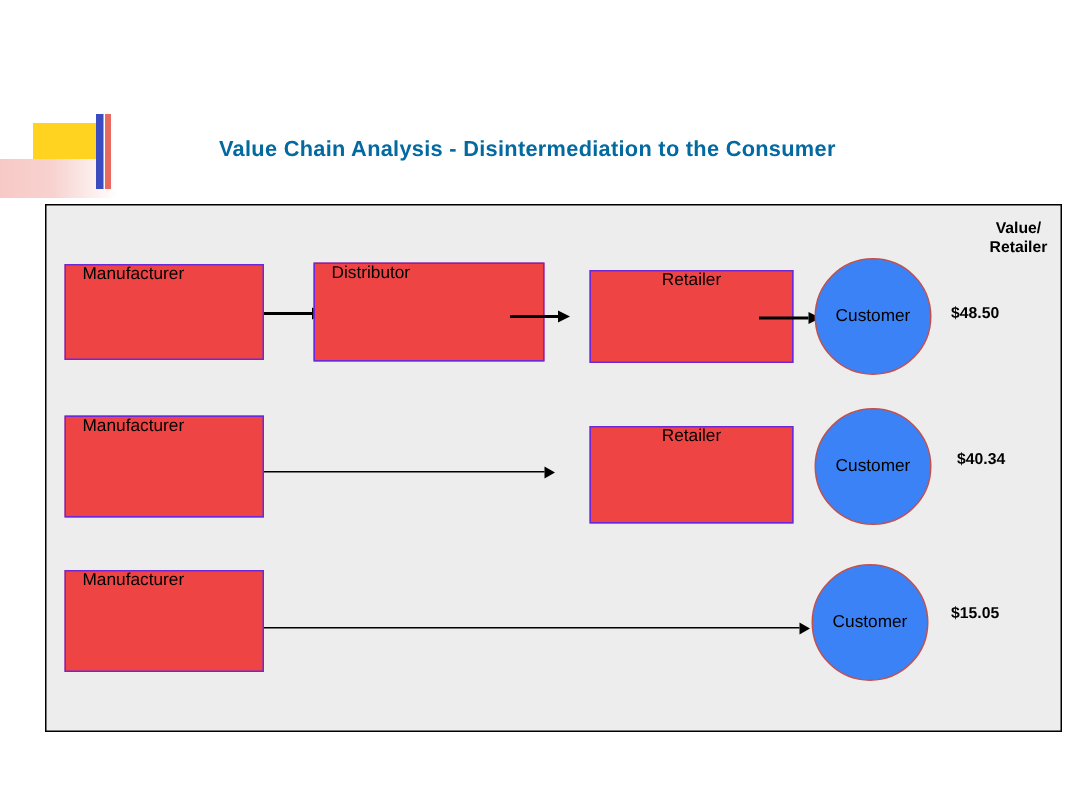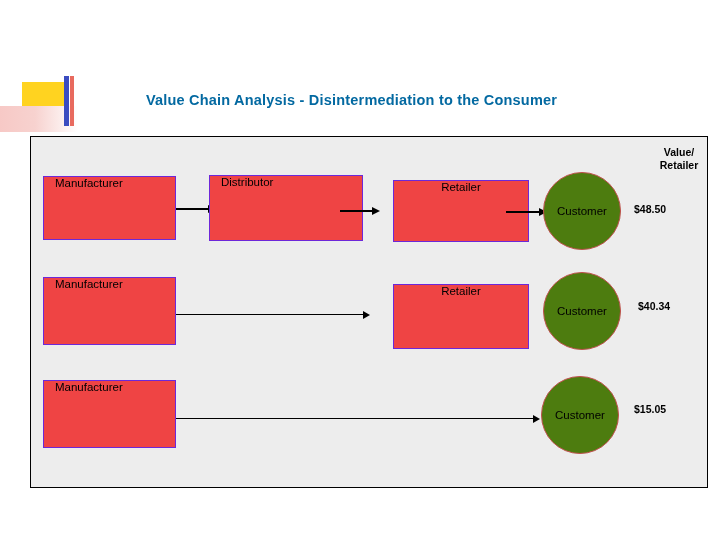--- a/index.html
+++ b/index.html
@@ -102,21 +102,21 @@
     padding-left: 11px;
   }
   .box.center-label {
     justify-content: center;
     margin-left: 23px;
   }
 
   
   .circle {
     position: absolute;
-    background: #4d7c0f;
+    background: #3b82f6;
     border: 1px solid #c0504d;
     border-radius: 50%;
     box-sizing: border-box;
     display: flex;
     align-items: center;
     justify-content: center;
     font-size: 11.5px;
     color: #000000;
   }
 

